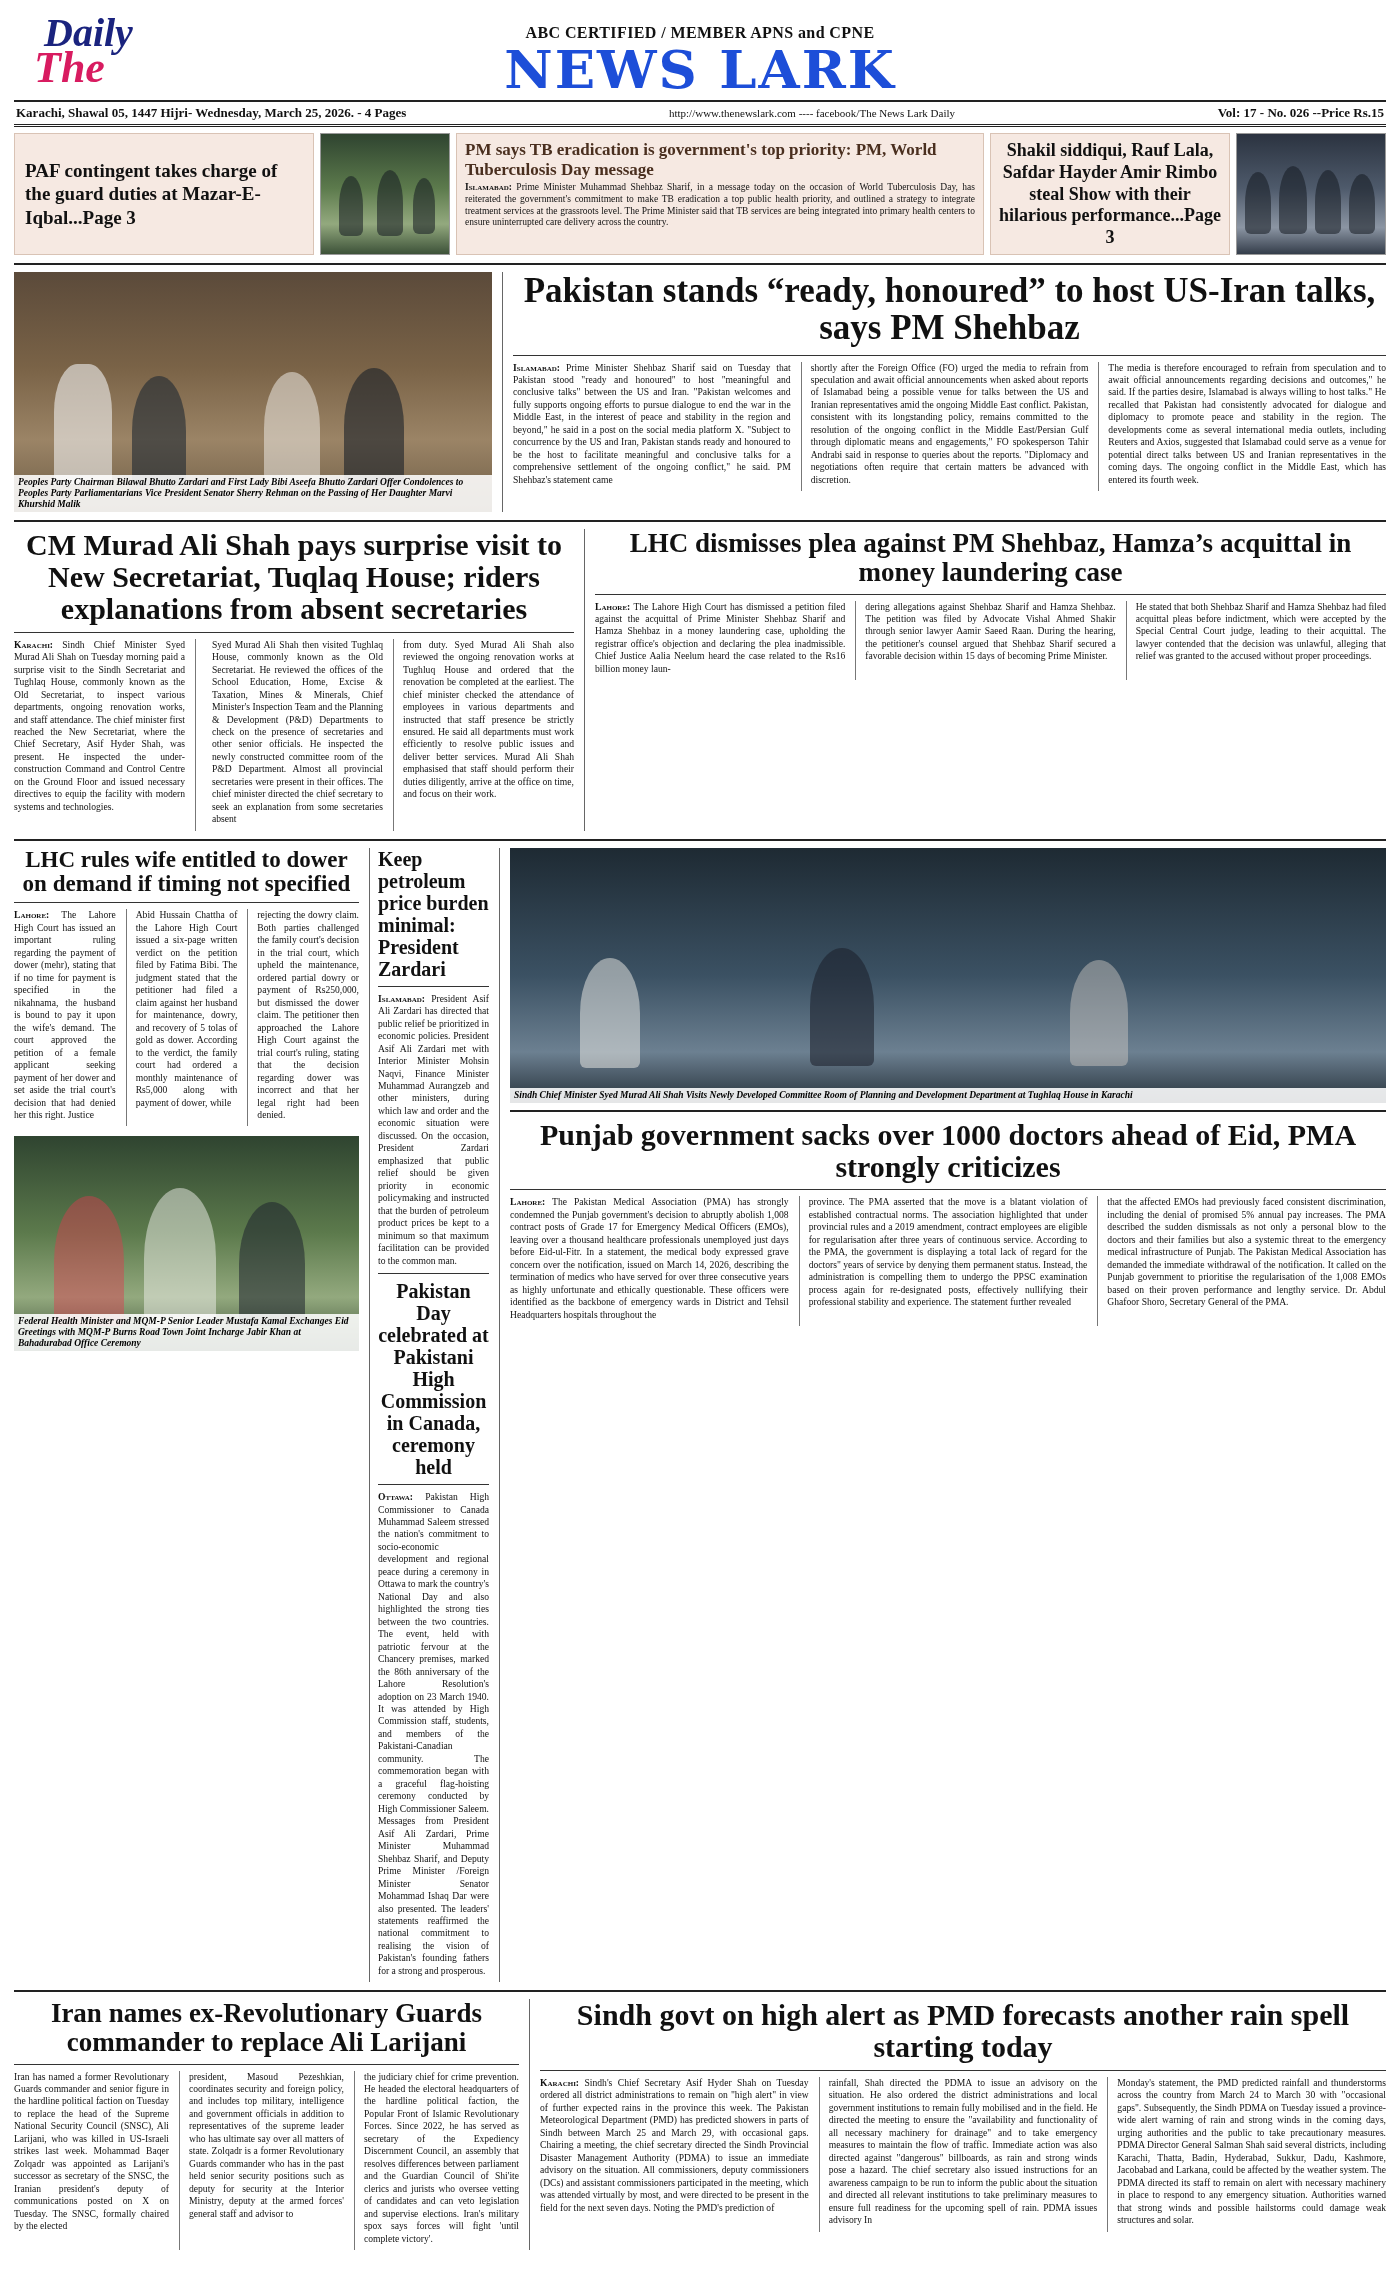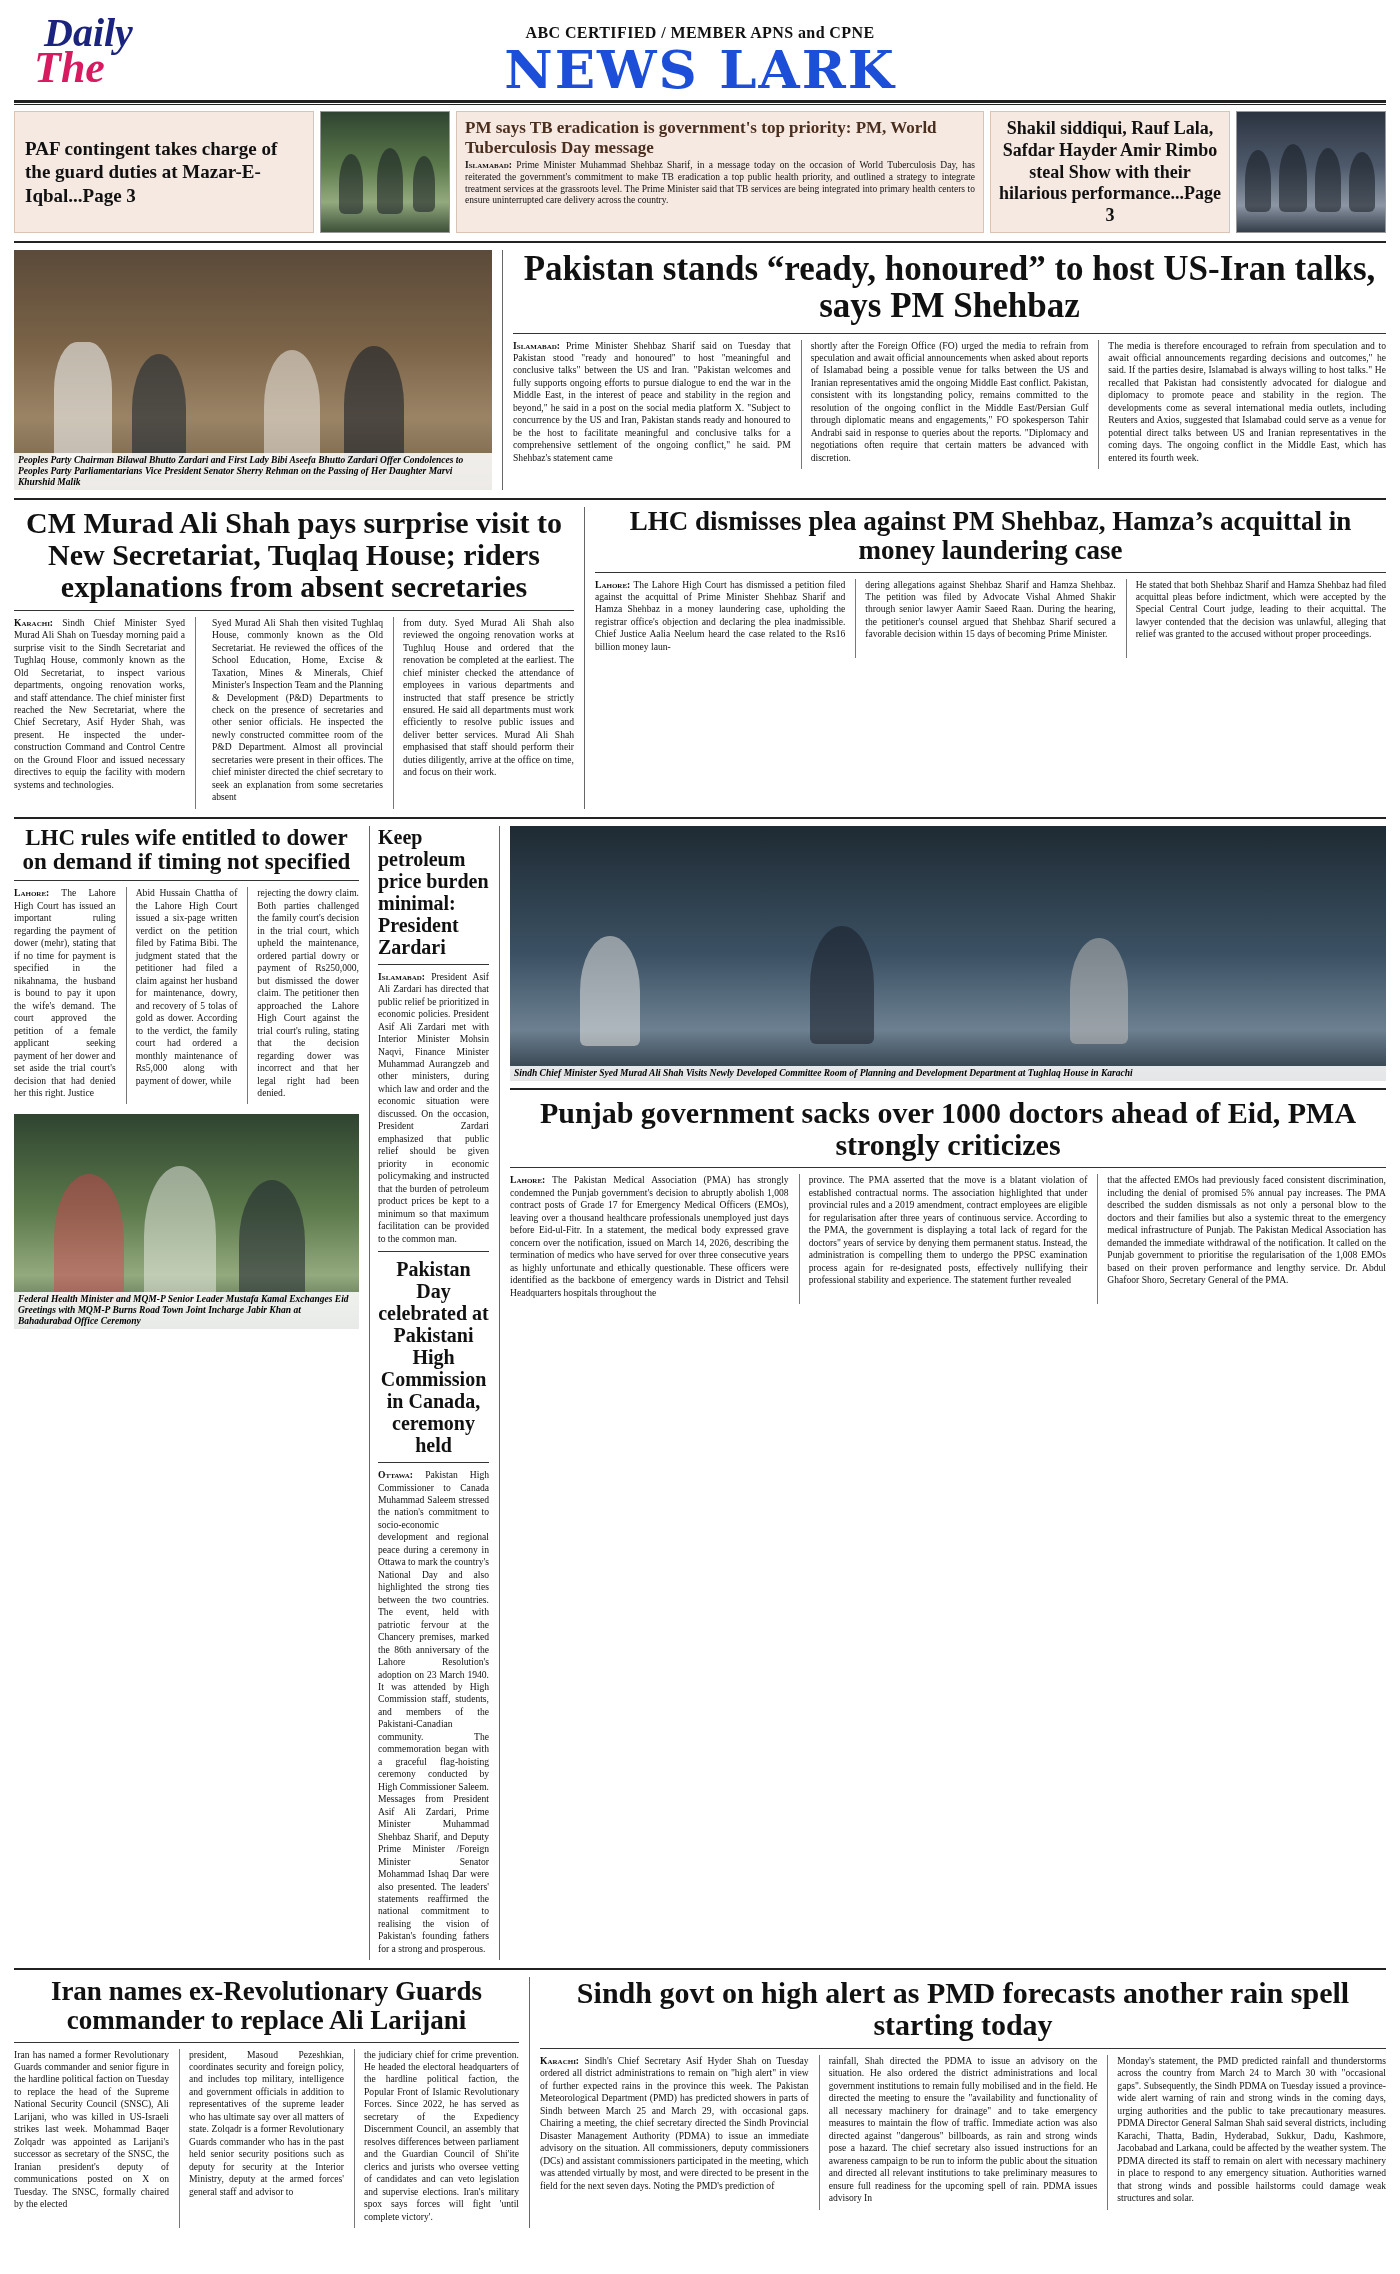--- a/index.html
+++ b/index.html
@@ -114,20 +114,25 @@
       <div class="the-word">The</div>
     </div>
     <div class="mast-center">
       <div class="abc-line">ABC CERTIFIED / MEMBER APNS and CPNE</div>
       <div class="newslark">NEWS LARK</div>
     </div>
     <div class="mast-right"></div>
   </div>
 
   <div class="mast-rule"></div>
+  <div class="mast-info">
+    <div>Karachi, Shawal 05, 1447 Hijri- Wednesday, March 25, 2026. - 4 Pages</div>
+    <div class="mid">http://www.thenewslark.com ---- facebook/The News Lark Daily</div>
+    <div>Vol: 17 - No. 026 --Price  Rs.15</div>
+  </div>
   <div class="mast-rule2"></div>
 
   <div class="teasers">
     <div class="teaser-text-a">PAF contingent takes charge of the guard duties at Mazar-E-Iqbal...Page 3</div>
     <div class="photo teaser-photo ph-green">
       <div class="silh" style="left:18px;top:42px;width:24px;height:60px;"></div>
       <div class="silh" style="left:56px;top:36px;width:26px;height:66px;"></div>
       <div class="silh" style="left:92px;top:44px;width:22px;height:56px;"></div>
     </div>
     <div class="teaser-mid">

